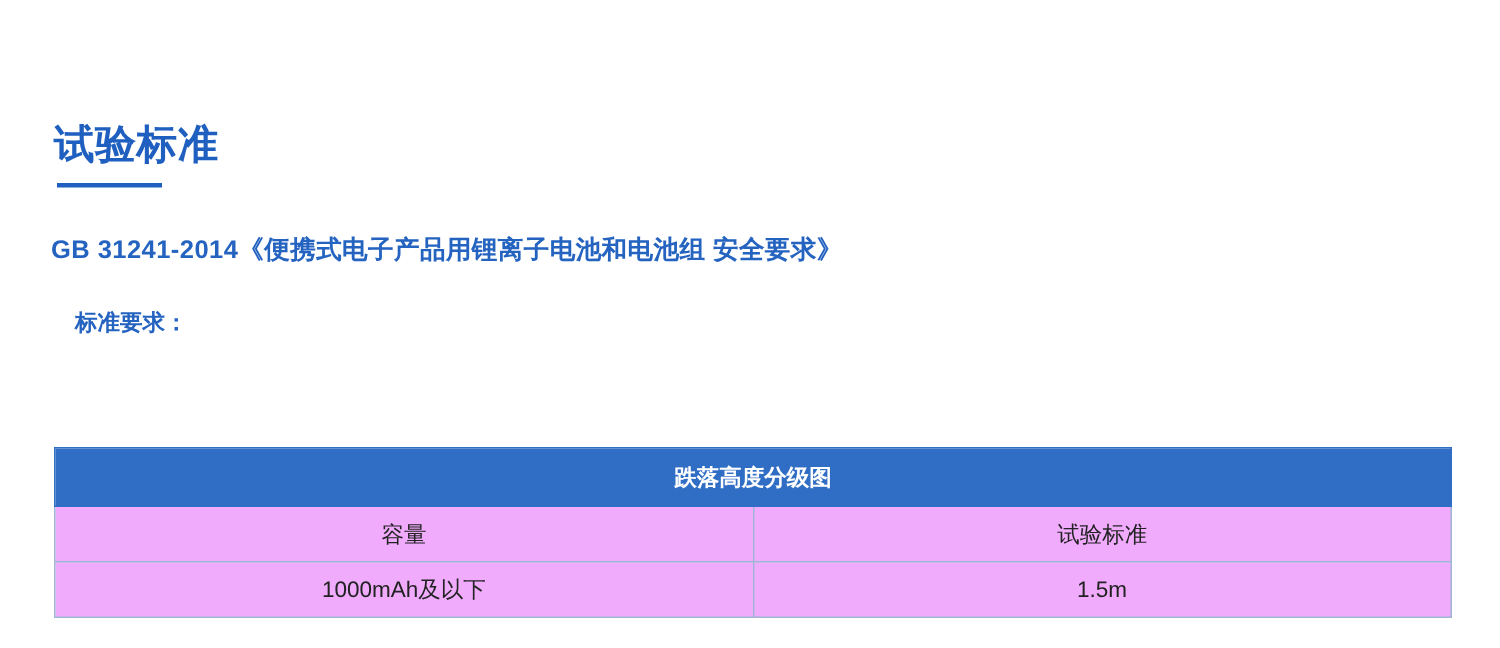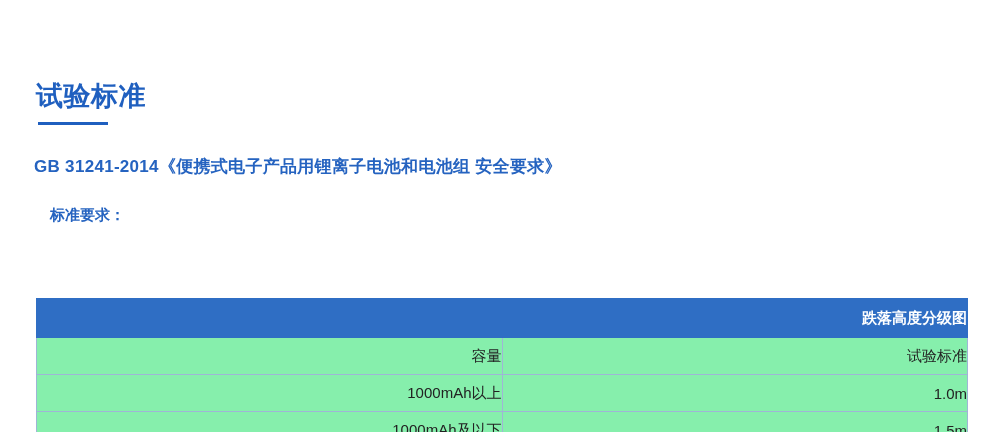--- a/index.html
+++ b/index.html
@@ -67,37 +67,37 @@
   .table {
     position: absolute;
     left: 36px;
     top: 298px;
     width: 932px;
     border-collapse: collapse;
     table-layout: fixed;
   }
   .table th, .table td {
     border: 1px solid #9fb5d6;
-    text-align: right;
+    text-align: center;
     font-size: 15px;
     color: #222222;
     height: 36px;
     padding: 0;
   }
   .table thead th {
     background: #2f6ec4;
     color: #ffffff;
     font-weight: bold;
     height: 38px;
     border: 1px solid #2f6ec4;
     font-size: 15px;
   }
   .col-left { width: 370px; }
   .col-right { width: 562px; }
-  .table tbody tr td { background: #86efac; }
+  .table tbody tr td { background: #f0abfc; }
 </style>
 </head>
 <body>
 
 <div class="page">
 
   <div class="section-title">试验标准</div>
   <div class="title-underline"></div>
 
   <div class="standard-line">GB 31241-2014《便携式电子产品用锂离子电池和电池组 安全要求》</div>
@@ -108,23 +108,19 @@
       <tr>
         <th colspan="2">跌落高度分级图</th>
       </tr>
     </thead>
     <tbody>
       <tr>
         <td class="col-left">容量</td>
         <td class="col-right">试验标准</td>
       </tr>
       <tr>
-        <td class="col-left">1000mAh以上</td>
-        <td class="col-right">1.0m</td>
-      </tr>
-      <tr>
         <td class="col-left">1000mAh及以下</td>
         <td class="col-right">1.5m</td>
       </tr>
     </tbody>
   </table>
 
 </div>
 
 </body></html>

